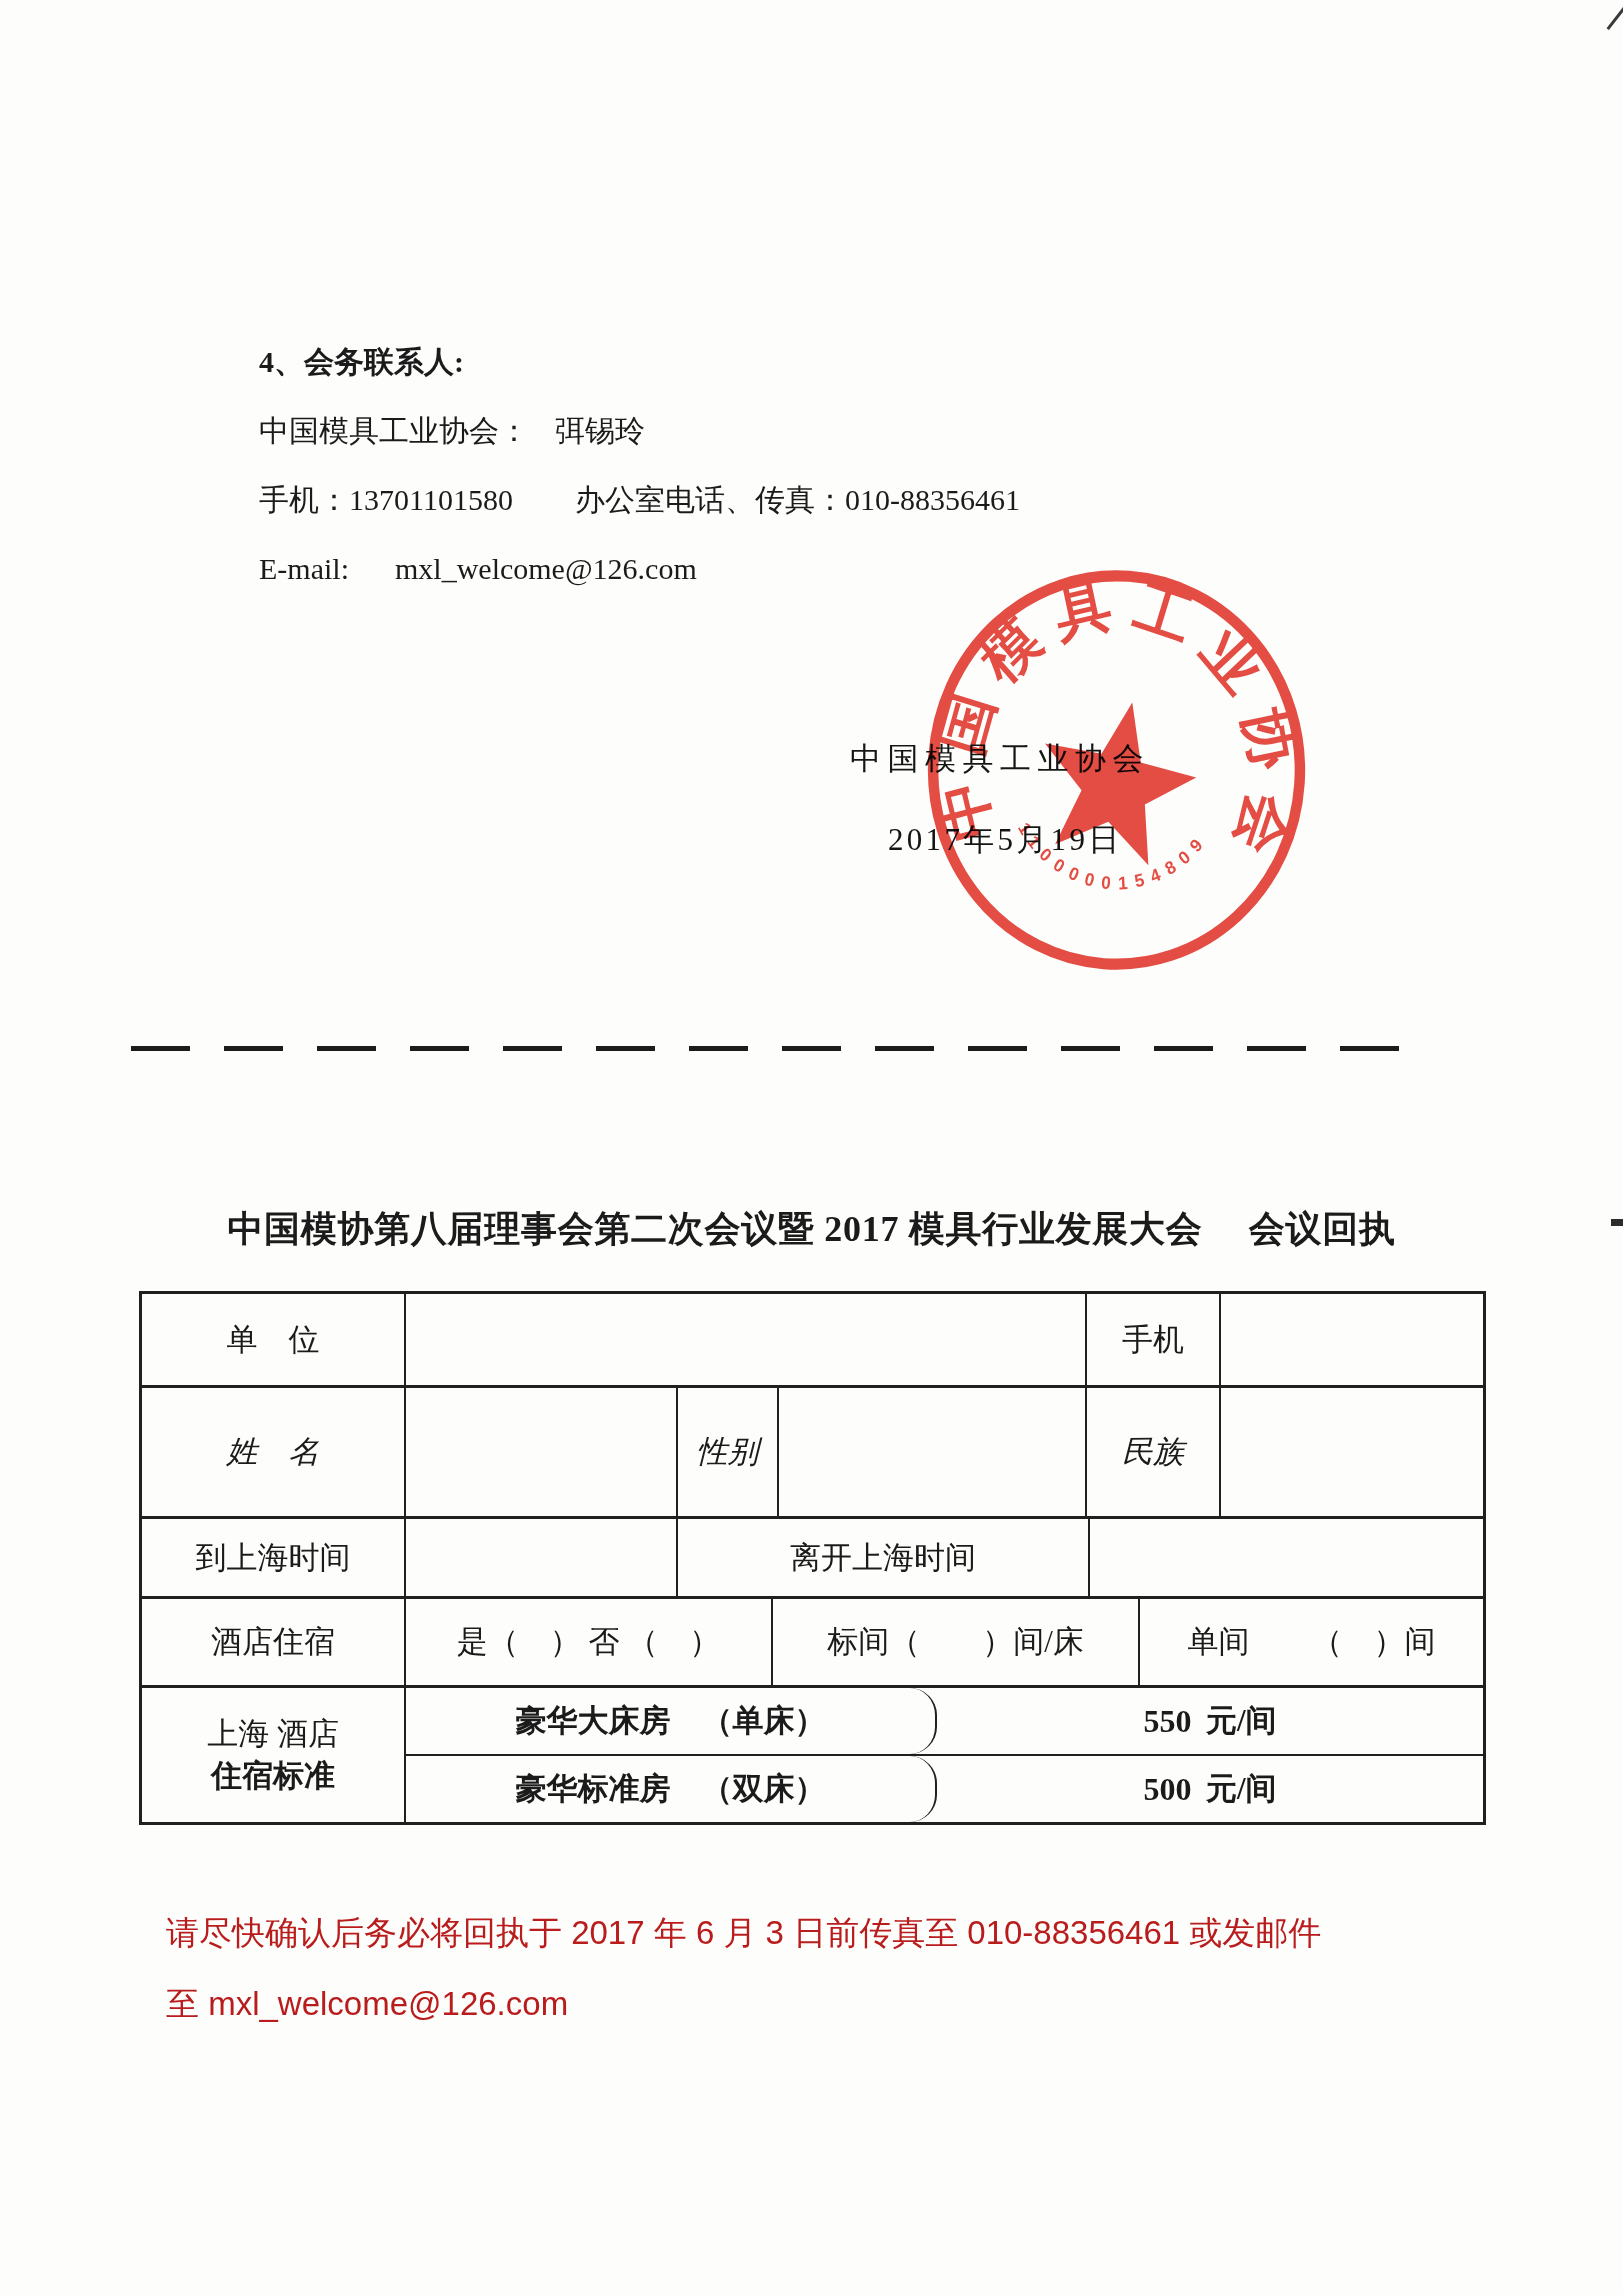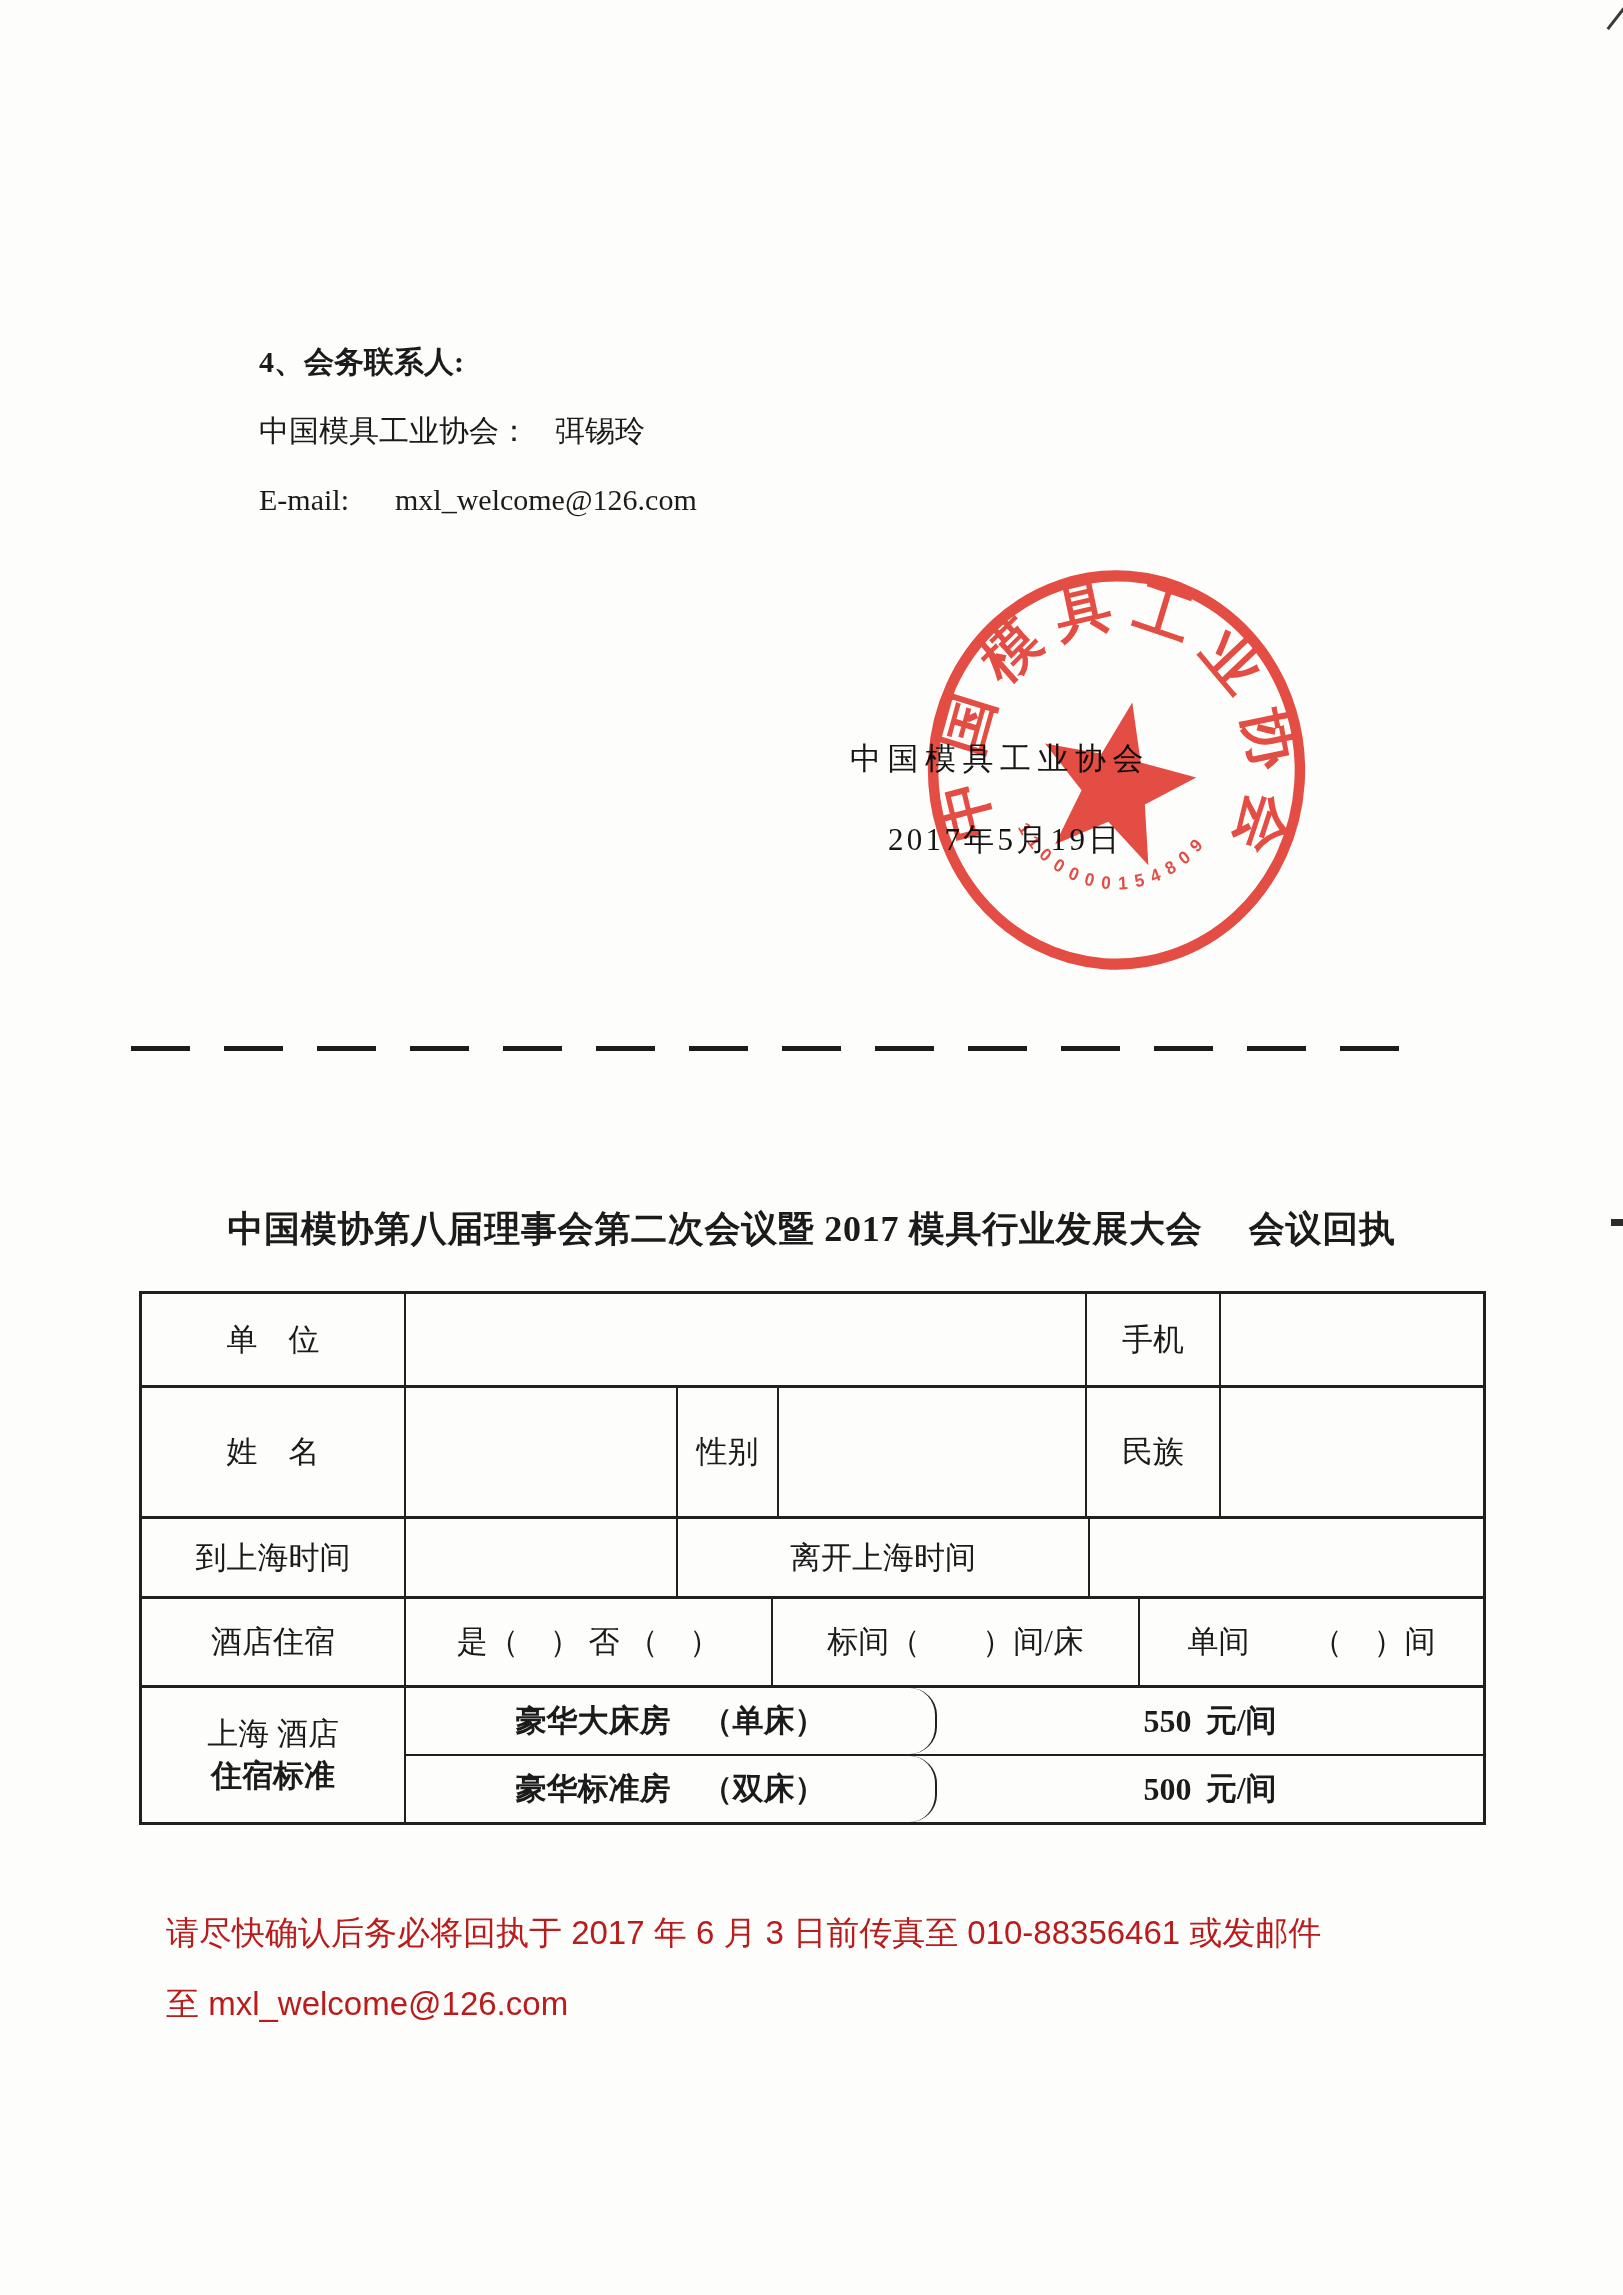--- a/index.html
+++ b/index.html
@@ -38,21 +38,21 @@
   }
   .trow{display:flex;border-bottom:3.3px solid #202020;box-sizing:border-box;}
   .trow:last-child{border-bottom:none;}
   .cell{
     border-right:2.6px solid #202020;box-sizing:border-box;
     display:flex;align-items:center;justify-content:center;
     text-align:center;
   }
   .cell:last-child{border-right:none;}
   .r1{height:94px;}
-  .r2{height:131px;}
+  .r2{height:131px;font-style:italic;}
   .r3{height:80px;}
   .r4{height:89px;}
   .r5{height:134px;}
   .gender-cell{padding:0 18.3px;word-break:break-all;line-height:1.55;}
   .hotelblock{display:flex;flex-direction:column;flex:1;}
   .subrow{display:flex;flex:1;border-bottom:2.6px solid #202020;box-sizing:border-box;}
   .subrow:last-child{border-bottom:none;}
   .bold{font-weight:bold;border-radius:27px;}
   .hotel-label{display:flex;flex-direction:column;align-items:center;justify-content:center;line-height:1.35;}
   .price .num{font-weight:bold;font-size:32px;margin-right:14.4px;}
@@ -69,20 +69,21 @@
   .artifact2{position:absolute;right:0px;top:1219px;width:11.8px;height:6.5px;background:#2c2c2c;}
 </style>
 </head>
 <body>
 
 <div class="page">
 
   <div class="contact">
     <div class="head"><span>4、</span><span>会务联系人:</span></div>
     <div><span>中国模具工业协会：</span><span class="gap-s"></span><span>弭锡玲</span></div>
+    <div><span>手机：</span><span>13701101580</span><span class="gap-l"></span><span>办公室电话、传真：</span><span>010-88356461</span></div>
     <div><span>E-mail:</span><span class="gap-m"></span><span>mxl_welcome@126.com</span></div>
   </div>
 
   <div class="stamp-org-text">中国模具工业协会</div>
   <div class="stamp-date-text">2017年5月19日</div>
 
   <div class="stamp">
     <svg viewBox="0 0 300 300" preserveAspectRatio="none">
       <defs>
         <path id="arcTop" d="M 59.9 202 A 104 104 0 1 1 240.1 202" fill="none"></path>

